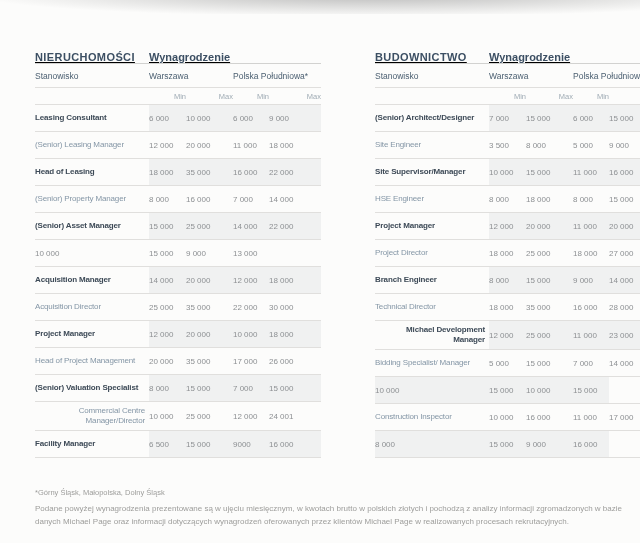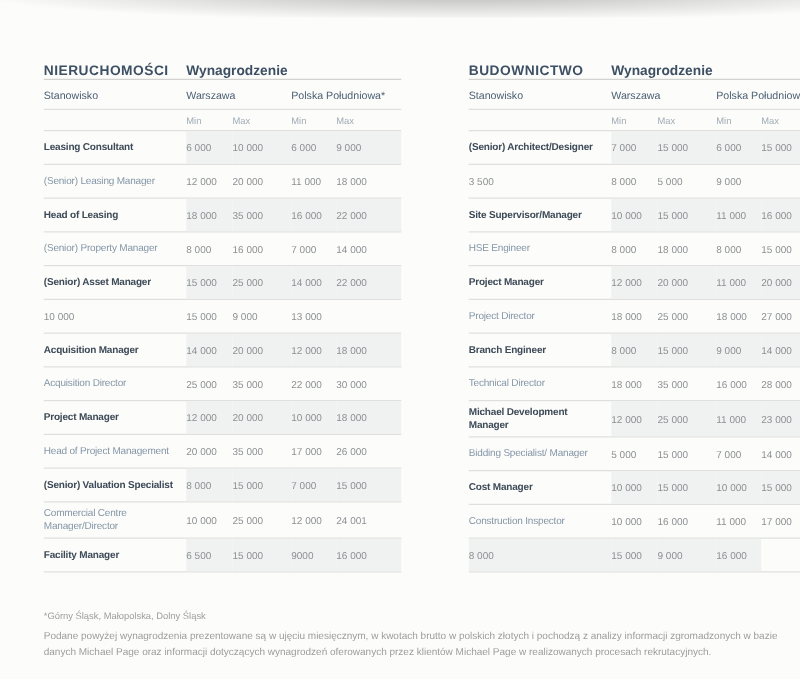--- a/index.html
+++ b/index.html
@@ -15,24 +15,24 @@
     -webkit-font-smoothing:antialiased;
   }
   .top-shade{
     position:absolute;top:0;left:0;width:640px;height:14px;
     background:radial-gradient(62% 160% at 58% -40%, rgba(105,105,105,.45), rgba(120,120,120,0) 100%);
     pointer-events:none;
   }
   .salary-table{position:absolute;top:38px;width:286px;}
   .salary-table.t0{left:35px;}
   .salary-table.t1{left:335px;margin-left:40px;}
-  .grid{display:grid;grid-template-columns:114px 37px 47px 36px 52px;align-items:center;}
+  .grid{display:grid;grid-template-columns:114px 37px 47px 36px 52px;align-items:center;text-align:right;}
   .title-row{
     display:grid;grid-template-columns:114px 172px;align-items:end;
-    height:26px;border-bottom:1px solid var(--line-strong);padding-bottom:0;box-sizing:border-box;
+    height:26px;border-bottom:1px solid var(--line-strong);padding-bottom:0;box-sizing:border-box;text-decoration:underline;
   }
   .category{font-size:11px;font-weight:700;color:var(--title);letter-spacing:.4px;}
   .salary-heading{font-size:11px;font-weight:600;color:var(--title);}
   .header-row{
     display:grid;grid-template-columns:114px 84px 88px;align-items:center;
     height:23px;border-bottom:1px solid var(--line);
   }
   .header-row span{font-size:8.5px;color:var(--head);}
   .minmax-row{height:16px;border-bottom:1px solid var(--line);}
   .minmax-row .mm{font-size:7.5px;color:var(--minmax);}
@@ -188,20 +188,21 @@
   </div>
   <div class="rows">
       <div class="row grid dark">
     <div class="cell label">(Senior) Architect/Designer</div>
     <div class="cell num">7 000</div>
     <div class="cell num">15 000</div>
     <div class="cell num">6 000</div>
     <div class="cell num">15 000</div>
   </div>
       <div class="row grid">
+    <div class="cell label">Site Engineer</div>
     <div class="cell num">3 500</div>
     <div class="cell num">8 000</div>
     <div class="cell num">5 000</div>
     <div class="cell num">9 000</div>
   </div>
       <div class="row grid dark">
     <div class="cell label">Site Supervisor/Manager</div>
     <div class="cell num">10 000</div>
     <div class="cell num">15 000</div>
     <div class="cell num">11 000</div>
@@ -250,21 +251,20 @@
     <div class="cell num">23 000</div>
   </div>
       <div class="row grid">
     <div class="cell label">Bidding Specialist/ Manager</div>
     <div class="cell num">5 000</div>
     <div class="cell num">15 000</div>
     <div class="cell num">7 000</div>
     <div class="cell num">14 000</div>
   </div>
       <div class="row grid dark">
-    <div class="cell label">Cost Manager</div>
     <div class="cell num">10 000</div>
     <div class="cell num">15 000</div>
     <div class="cell num">10 000</div>
     <div class="cell num">15 000</div>
   </div>
       <div class="row grid">
     <div class="cell label">Construction Inspector</div>
     <div class="cell num">10 000</div>
     <div class="cell num">16 000</div>
     <div class="cell num">11 000</div>

